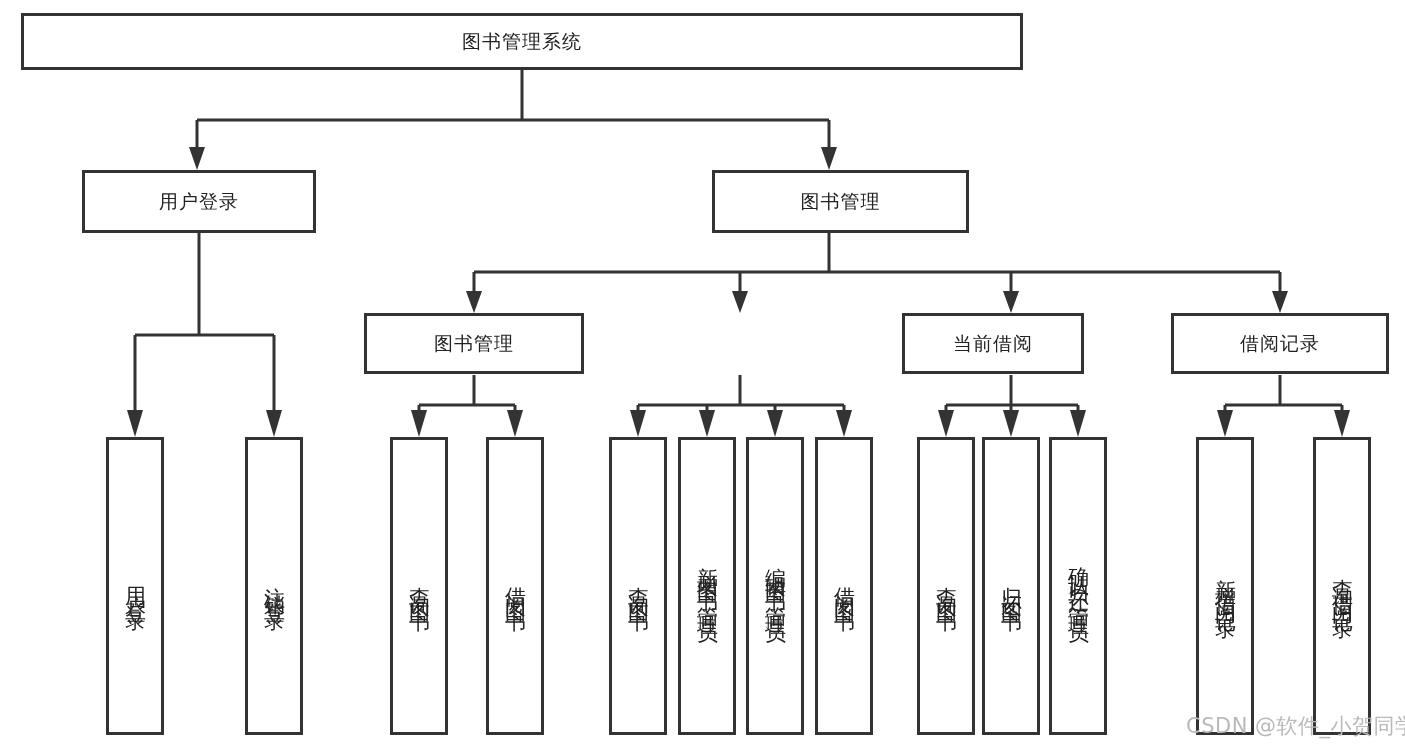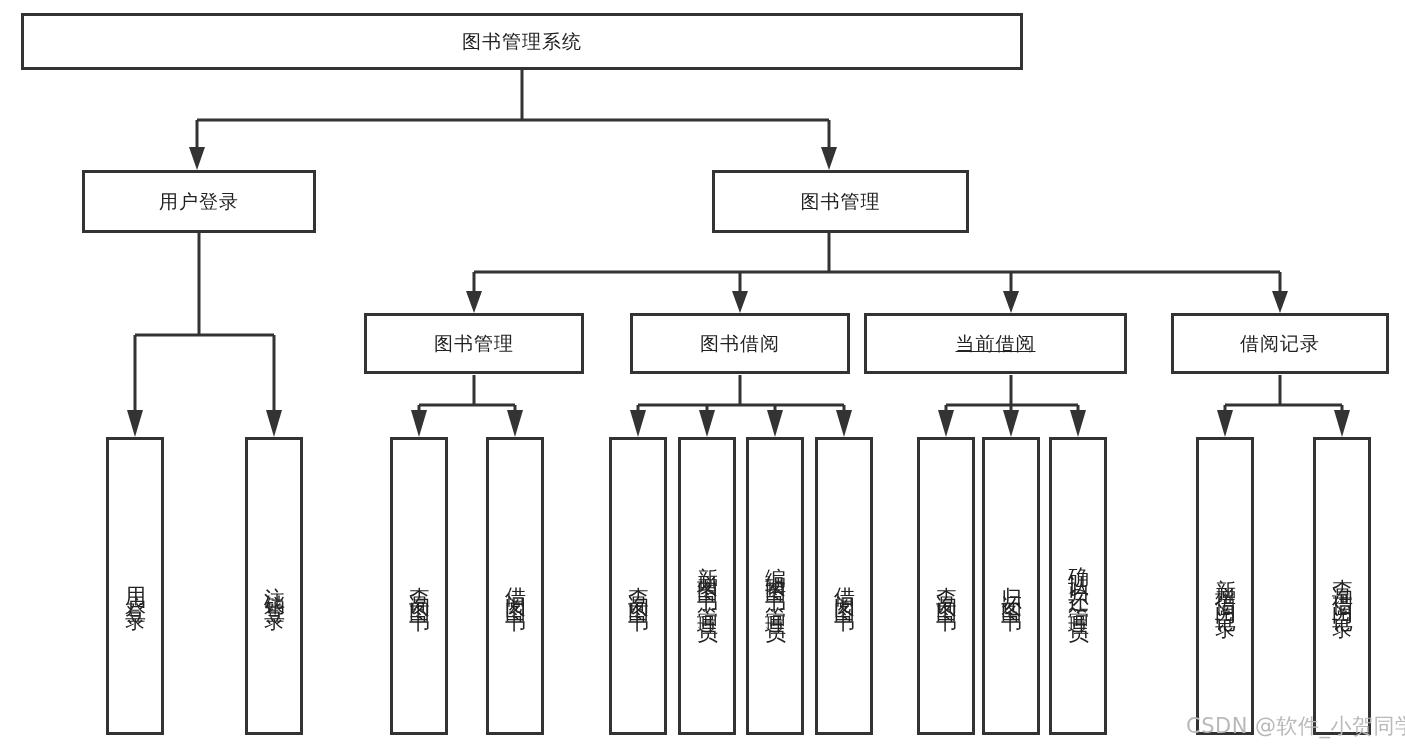--- a/index.html
+++ b/index.html
@@ -12,21 +12,21 @@
     position:absolute;box-sizing:border-box;background:#ffffff;border:3px solid #333333;
     display:flex;align-items:center;justify-content:center;z-index:2;
   }
   .hlabel{font-size:19px;letter-spacing:1px;white-space:nowrap;}
   .root-box{left:21px;top:13px;width:1002px;height:57px;}
   .branch-login{left:82px;top:170px;width:234px;height:63px;}
   .branch-mgmt{left:712px;top:170px;width:257px;height:63px;}
   .grp{top:313px;height:61px;}
   .grp-recommend{left:364px;width:220px;}
   .grp-borrow{left:630px;width:220px;}
-  .grp-current{left:864px;width:263px;text-decoration:underline;}
+  .grp-current{left:902px;width:182px;}
   .grp-records{left:1171px;width:218px;}
   .leaf{top:437px;height:298px;width:58px;position:absolute;box-sizing:border-box;
     background:#ffffff;border:3px solid #333333;display:flex;align-items:center;justify-content:center;z-index:2;}
   .vlabel{
     writing-mode:vertical-rl;text-orientation:mixed;font-size:21px;letter-spacing:8px;
     white-space:nowrap;color:#222222;line-height:1;
   }
   .leaf-a{left:106px;} .leaf-b{left:245px;}
   .leaf-c{left:390px;} .leaf-d{left:486px;}
   .leaf-e{left:609px;} .leaf-f{left:678px;} .leaf-g{left:746px;} .leaf-h{left:815px;}
@@ -114,23 +114,20 @@
   <div class="node branch-login">
     <span class="hlabel">用户登录</span>
   </div>
   <div class="node branch-mgmt">
     <span class="hlabel">图书管理</span>
   </div>
 
   <div class="node grp grp-recommend">
     <span class="hlabel">图书管理</span>
   </div>
-  <div class="node grp grp-borrow">
-    <span class="hlabel">图书借阅</span>
-  </div>
   <div class="node grp grp-current">
     <span class="hlabel">当前借阅</span>
   </div>
   <div class="node grp grp-records">
     <span class="hlabel">借阅记录</span>
   </div>
 
   <div class="leaf leaf-a">
     <span class="vlabel">用户登录</span>
   </div>

